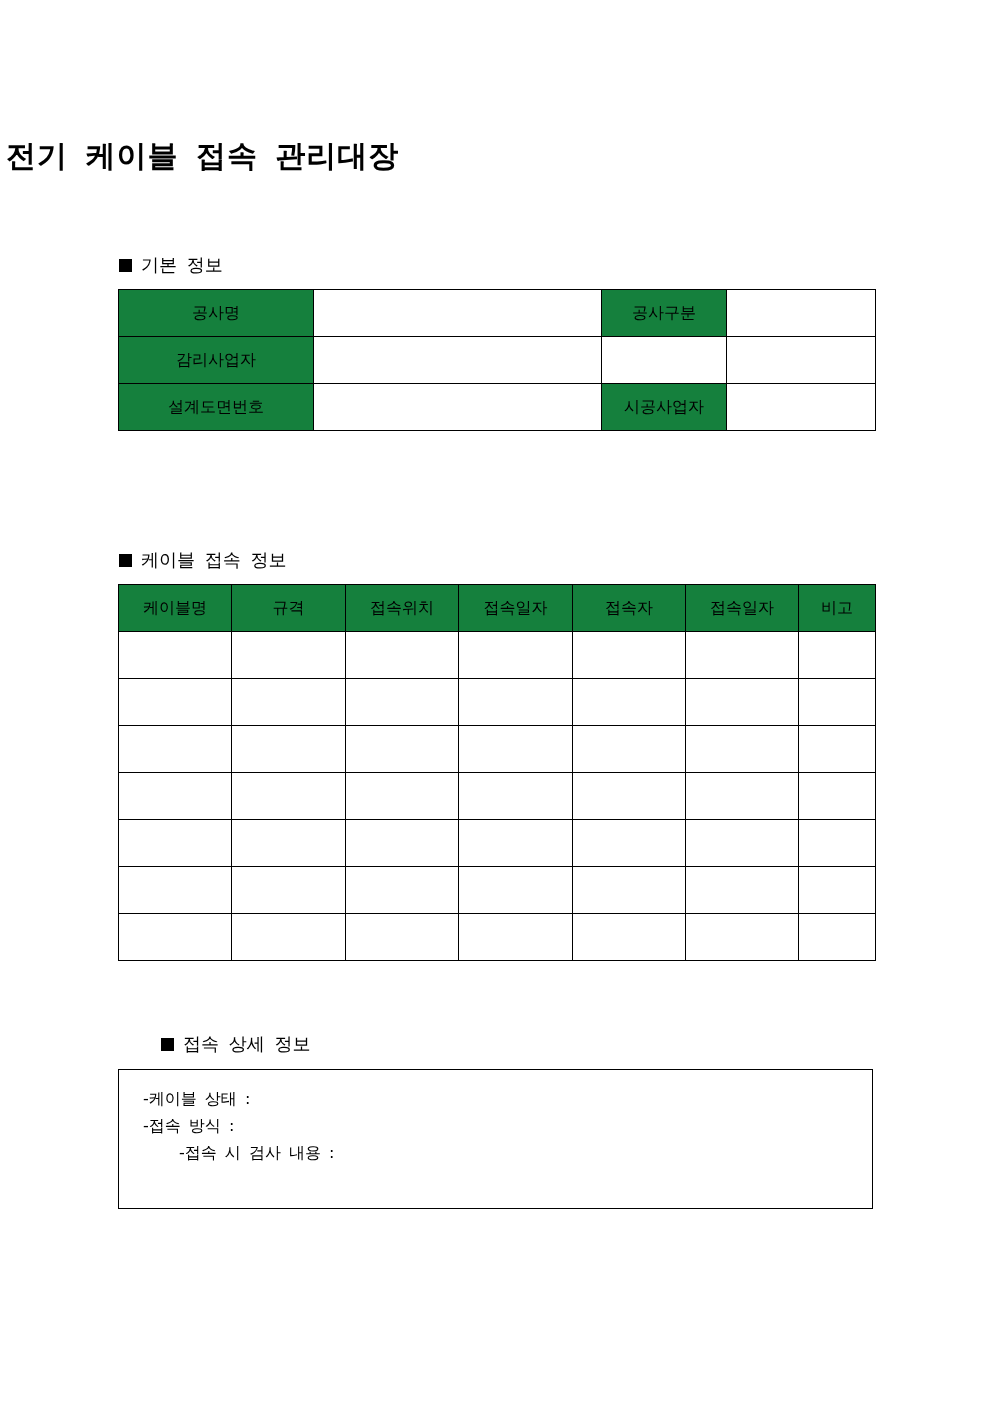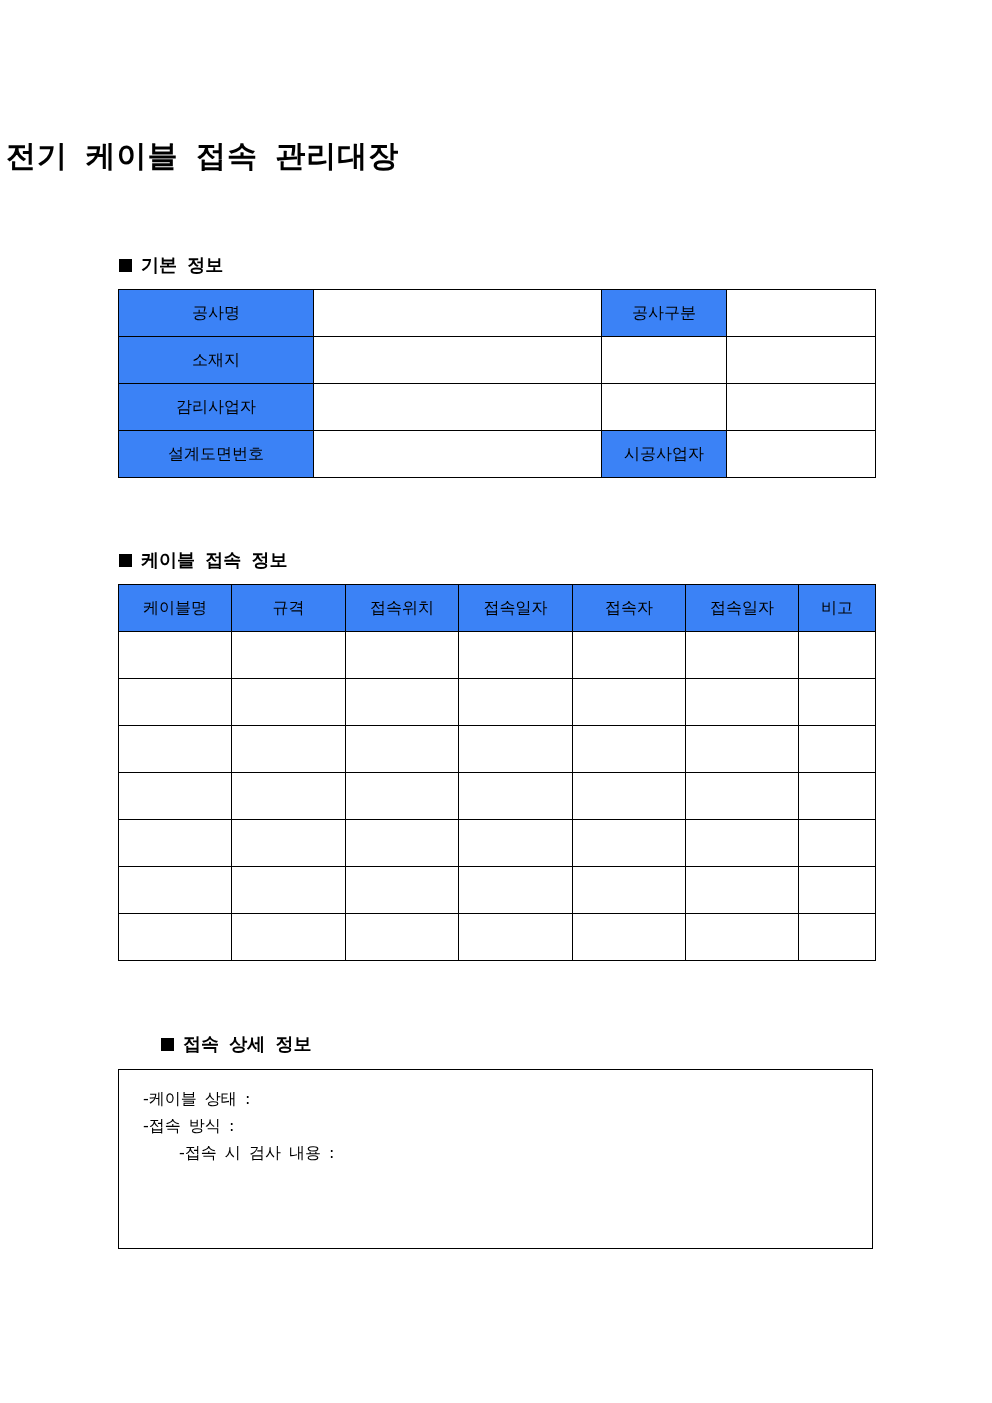--- a/index.html
+++ b/index.html
@@ -1,24 +1,24 @@
 <!DOCTYPE html>
 <html><head>
 <meta charset="utf-8">
 <style>
   html, body { margin: 0; padding: 0; background: #ffffff; }
   body { width: 992px; height: 1403px; position: relative; font-family: "DejaVu Sans", "Liberation Sans", sans-serif; color: #000; }
   .title { position: absolute; left: 0; width: 992px; top: 136px; text-align: left; font-size: 30px; font-weight: bold; letter-spacing: 1px; word-spacing: 6px; margin-left: 6px; }
-  .section-heading { position: absolute; left: 119px; font-size: 18px; font-weight: bold; word-spacing: 4px; }
+  .section-heading { position: absolute; left: 119px; font-size: 18px; font-weight: normal; word-spacing: 4px; }
   .section-heading .bullet { display: inline-block; width: 13px; height: 13px; background: #000; margin-right: 9px; vertical-align: -1px; }
   table.grid { position: absolute; left: 118px; border-collapse: collapse; table-layout: fixed; }
   table.grid td { border: 1.5px solid #000; height: 46px; padding: 0; text-align: center; vertical-align: middle; font-size: 16px; }
-  td.label { background: #3b82f6; }
+  td.label { background: #15803d; }
   td.blank { background: #ffffff; }
-  .detail-box { position: absolute; left: 118px; top: 1069px; width: 755px; height: 180px; border: 1.5px solid #000; box-sizing: border-box; }
+  .detail-box { position: absolute; left: 118px; top: 1069px; width: 755px; height: 140px; border: 1.5px solid #000; box-sizing: border-box; }
   .detail-line { position: absolute; left: 24px; font-size: 16px; word-spacing: 3px; }
 </style>
 </head>
 <body>
 
 <div class="title">전기 케이블 접속 관리대장</div>
 
 <div class="section-heading" style="top:253px;">
   <span class="bullet"></span><span>기본 정보</span>
 </div>
@@ -28,26 +28,20 @@
       <col style="width:195px">
       <col style="width:288px">
       <col style="width:125px">
       <col style="width:149px">
     </colgroup>
   <tbody>
       <tr>
     <td class="label">공사명</td>
     <td class="blank"></td>
     <td class="label">공사구분</td>
-    <td class="blank"></td>
-  </tr>
-  <tr>
-    <td class="label">소재지</td>
-    <td class="blank"></td>
-    <td class="blank"></td>
     <td class="blank"></td>
   </tr>
   <tr>
     <td class="label">감리사업자</td>
     <td class="blank"></td>
     <td class="blank"></td>
     <td class="blank"></td>
   </tr>
   <tr>
     <td class="label">설계도면번호</td>

